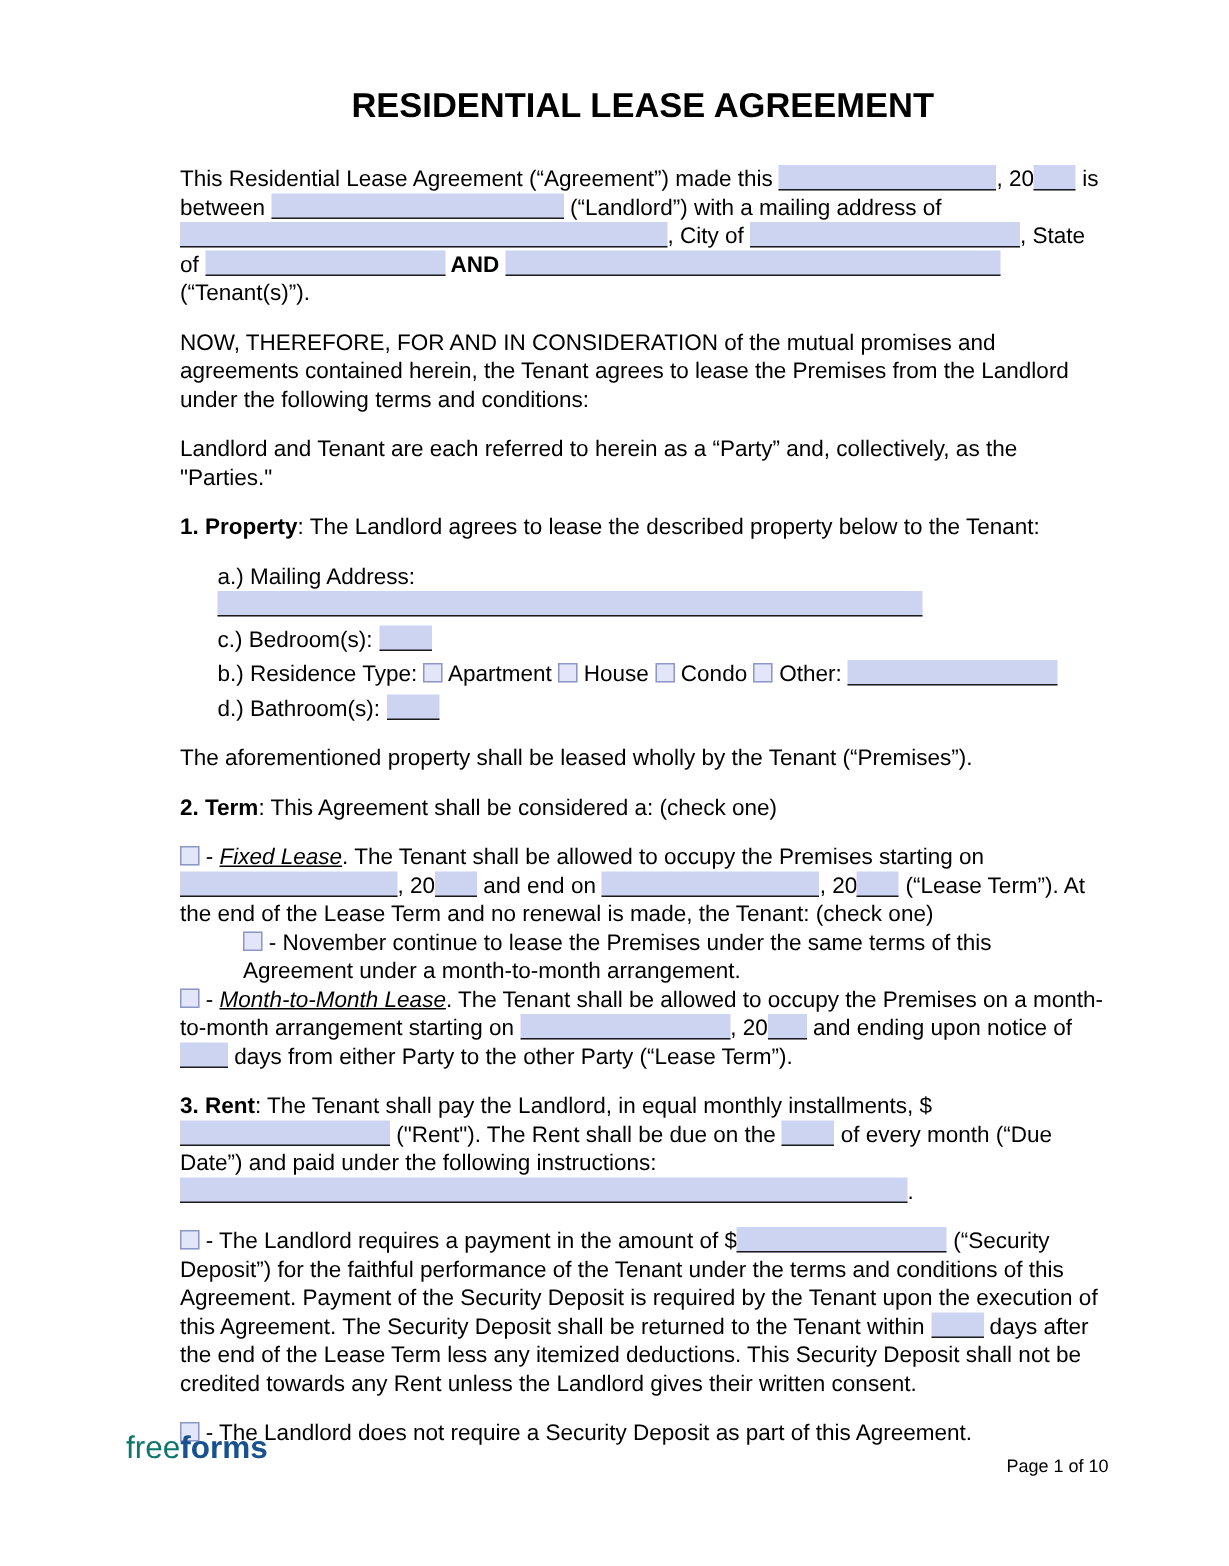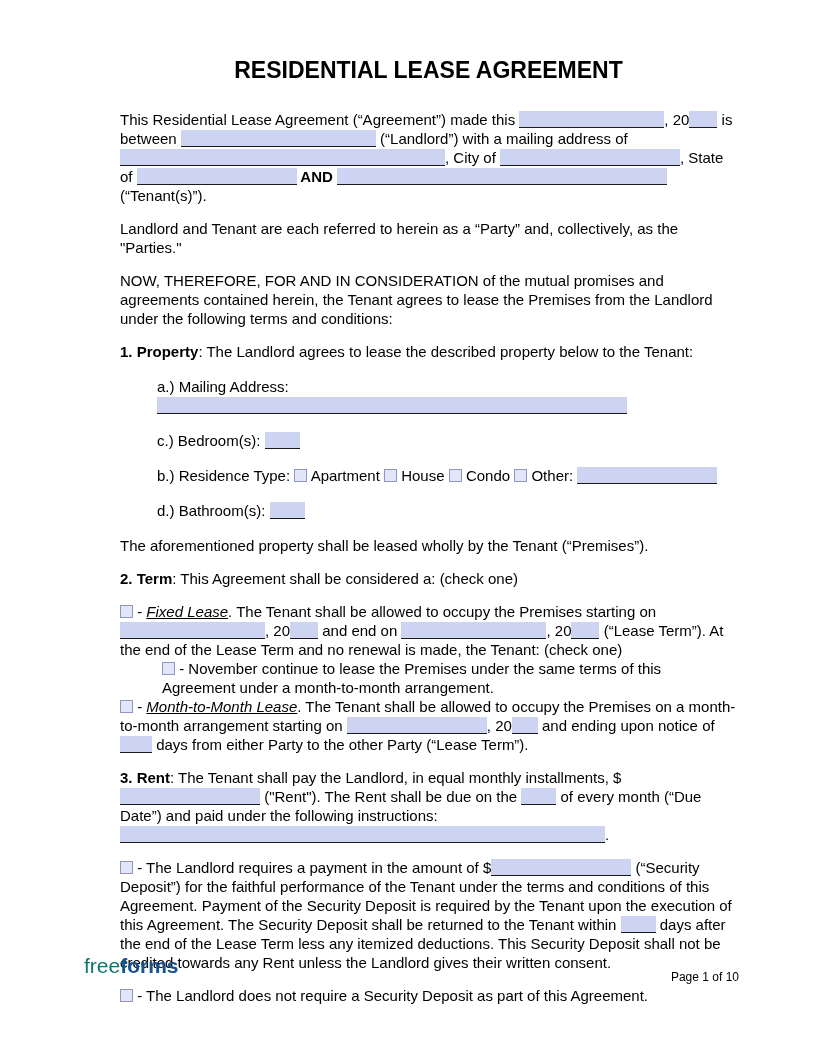--- a/index.html
+++ b/index.html
@@ -24,43 +24,43 @@
     background:#ccd4f1; border-bottom:1px solid #1a1a1a;
   }
   .w26{width:26px}.w28{width:28px}.w32{width:32px}.w35{width:35px}
   .w140{width:140px}.w145{width:145px}.w160{width:160px}.w180{width:180px}
   .w195{width:195px}.w325{width:325px}.w330{width:330px}.w470{width:470px}.w485{width:485px}
   .cb {
     display:inline-block; width:11px; height:11px; vertical-align:-1px;
     background:#e2e6f8; border:1px solid #8d96c5;
   }
   .list { margin:0 0 14px 21px; }
-  .list .row { margin:16px; }
+  .list .row { margin:4px; }
   .optblock { margin:0 0 0 42px; }
   .footer {
     position:absolute; left:84px; right:80px; top:954px;
     display:flex; justify-content:space-between; align-items:flex-start;
   }
   .logo { font-size:21px; line-height:24px; }
   .logo-free { color:#0f766e; font-weight:normal; }
   .logo-forms { color:#17518f; font-weight:bold; }
   .page-num { font-size:12px; margin-top:14px; }
 </style>
 </head>
 <body>
 
 <div class="page">
 
   <div class="title">RESIDENTIAL LEASE AGREEMENT</div>
 
   <p class="para"><span>This Residential Lease Agreement (“Agreement”) made this </span><span class="field w145"></span><span>, 20</span><span class="field w28"></span><span> is between </span><span class="field w195"></span><span> (“Landlord”) with a mailing address of </span><span class="field w325"></span><span>, City of </span><span class="field w180"></span><span>, State of </span><span class="field w160"></span><span class="bold"> AND </span><span class="field w330"></span><span> (“Tenant(s)”).</span></p>
 
+  <p class="para">NOW, THEREFORE, FOR AND IN CONSIDERATION of the mutual promises and agreements contained herein, the Tenant agrees to lease the Premises from the Landlord under the following terms and conditions:</p>
+
   <p class="para">Landlord and Tenant are each referred to herein as a “Party” and, collectively, as the "Parties."</p>
-
-  <p class="para">NOW, THEREFORE, FOR AND IN CONSIDERATION of the mutual promises and agreements contained herein, the Tenant agrees to lease the Premises from the Landlord under the following terms and conditions:</p>
 
   <p class="para"><span class="bold">1. Property</span><span>: The Landlord agrees to lease the described property below to the Tenant:</span></p>
 
   <div class="list">
     <div class="row"><span>a.) Mailing Address: </span><span class="field w470"></span></div>
     <div class="row"><span>c.) Bedroom(s): </span><span class="field w35"></span></div>
     <div class="row"><span>b.) Residence Type: </span><span class="cb"></span><span> Apartment </span><span class="cb"></span><span> House </span><span class="cb"></span><span> Condo </span><span class="cb"></span><span> Other: </span><span class="field w140"></span></div>
     <div class="row"><span>d.) Bathroom(s): </span><span class="field w35"></span></div>
   </div>
 

